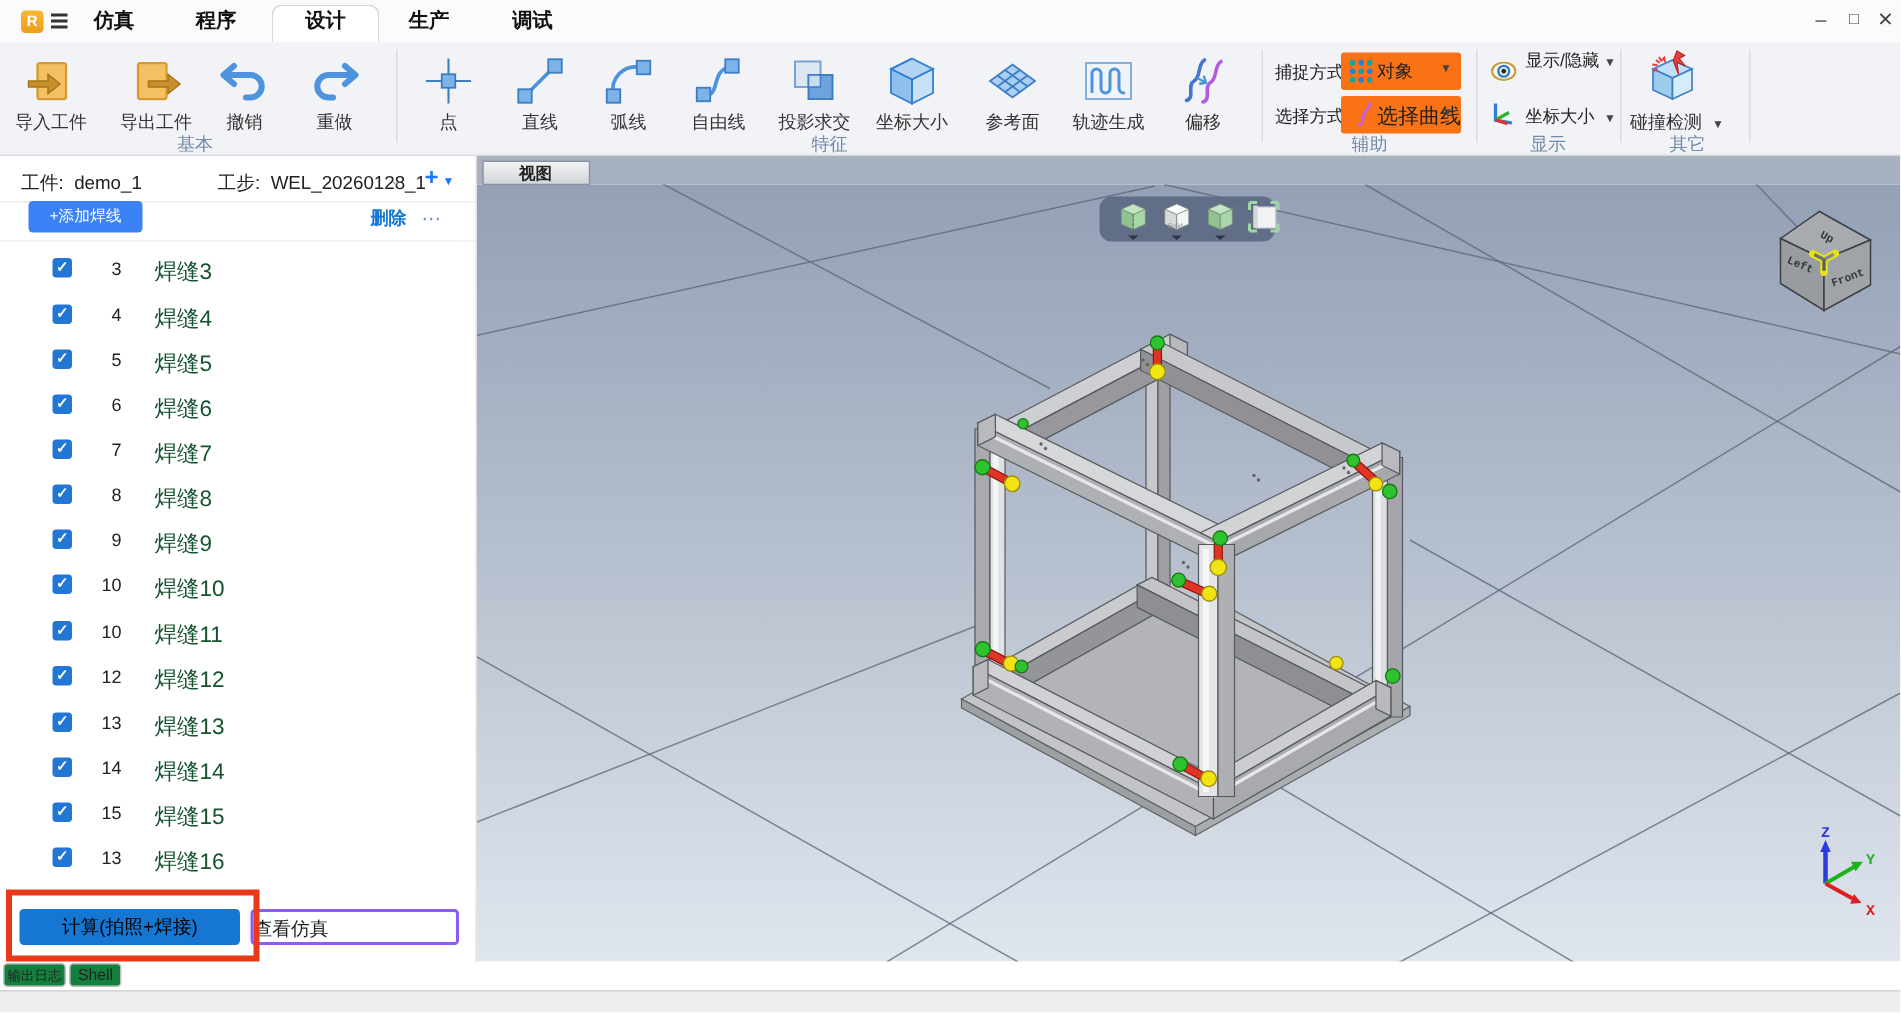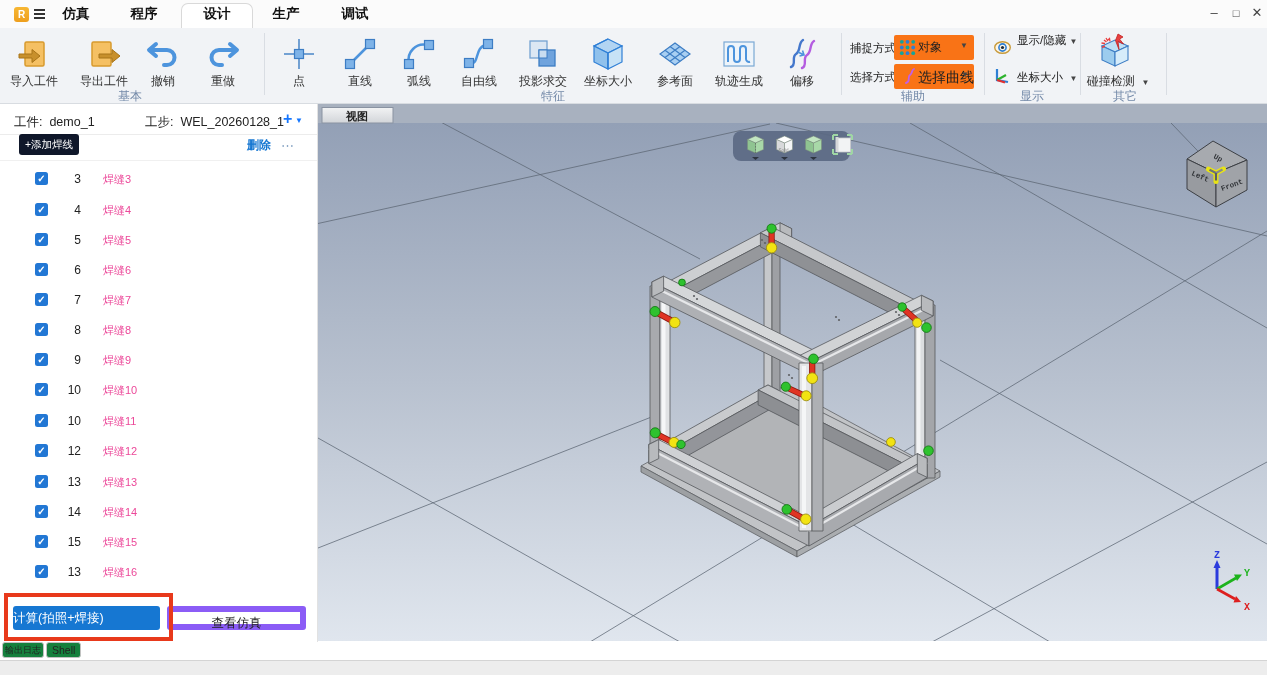--- a/index.html
+++ b/index.html
@@ -13,27 +13,27 @@
 .winbtn{position:absolute;top:0;height:28px;line-height:26px;font-size:13px;color:#444;text-align:center;width:22px}
 #ribbon{position:absolute;left:0;top:28px;width:1267px;height:76px;background:#f1f3f6;border-bottom:1px solid #d8dce1}
 .ric{position:absolute;top:9px;transform:translateX(-50%)}
 .rlab{position:absolute;top:45px;transform:translateX(-50%);font-size:12px;color:#333;white-space:nowrap}
 .glab{position:absolute;top:60px;transform:translateX(-50%);font-size:12px;color:#7389a8;white-space:nowrap}
 .rdiv{position:absolute;top:5px;width:1px;height:62px;background:#d9dde3}
 .drop{position:absolute;left:894px;width:80px;height:25px;background:#f97316;border-radius:2px;font-size:12px;color:#222}
 .dlab{position:absolute;font-size:11.5px;color:#222;white-space:nowrap}
 #lpanel{position:absolute;left:0;top:104px;width:318px;height:538px;background:#fff;border-right:1px solid #e2e2e2}
 #lphead{position:absolute;left:0;top:4px;width:100%;height:27px;border-bottom:1px solid #ececec;font-size:12.5px;color:#222}
-#addbtn{position:absolute;left:19px;top:30px;width:60px;height:21px;background:#0f172a;border-radius:3px;color:#fff;font-size:10.5px;text-align:center;line-height:21px}
+#addbtn{position:absolute;left:19px;top:30px;width:76px;height:21px;background:#3b82f6;border-radius:3px;color:#fff;font-size:10.5px;text-align:center;line-height:21px}
 .row{position:absolute;left:0;width:100%;height:20px}
 .cb{position:absolute;left:35px;top:3px;width:13px;height:13px;background:#2277d4;border-radius:2.5px;color:#fff;font-size:10px;line-height:13px;text-align:center;font-weight:bold}
 .num{position:absolute;left:55px;top:3px;width:26px;text-align:right;font-size:12px;color:#222}
-.wlab{position:absolute;left:103px;top:3px;font-size:11px;color:#ec4899}
-#calcbtn{position:absolute;left:13px;top:502px;width:147px;height:24px;background:#1677d2;border-radius:3px;color:#ffffff;font-size:12.5px;line-height:24px}
-#viewbtn{position:absolute;left:167px;top:502px;width:139px;height:24px;background:#fff;border:6px solid #8b5cf6;border-radius:3px;color:#222;font-size:12.5px;text-align:center;line-height:22px}
+.wlab{position:absolute;left:103px;top:3px;font-size:15px;color:#14532d}
+#calcbtn{position:absolute;left:13px;top:502px;width:147px;height:24px;background:#1677d2;border-radius:3px;color:#000000;font-size:12.5px;text-align:center;line-height:24px}
+#viewbtn{position:absolute;left:167px;top:502px;width:139px;height:24px;background:#fff;border:2px solid #8b5cf6;border-radius:3px;color:#222;font-size:12.5px;line-height:22px}
 #redrect{position:absolute;left:4px;top:489px;width:169px;height:48px;border:4px solid #e8391b;z-index:30}
 #btabs{position:absolute;left:2px;top:642px;height:19px;z-index:5}
 .btab{display:inline-block;height:16px;line-height:15px;border:1px solid #c2c2c2;border-radius:3px;background:#15803d;font-size:10.5px;color:#222;padding:0 3px;margin-right:2px;vertical-align:top}
 #statusbar{position:absolute;left:0;top:660px;width:1267px;height:15px;background:#ededed;border-top:1px solid #d4d4d4}
 #vp{position:absolute;left:318px;top:104px;width:949px;height:537px}
 </style></head>
 <body>
 <div id="titlebar">
   <div id="logo">R</div>
   <div id="burger">

